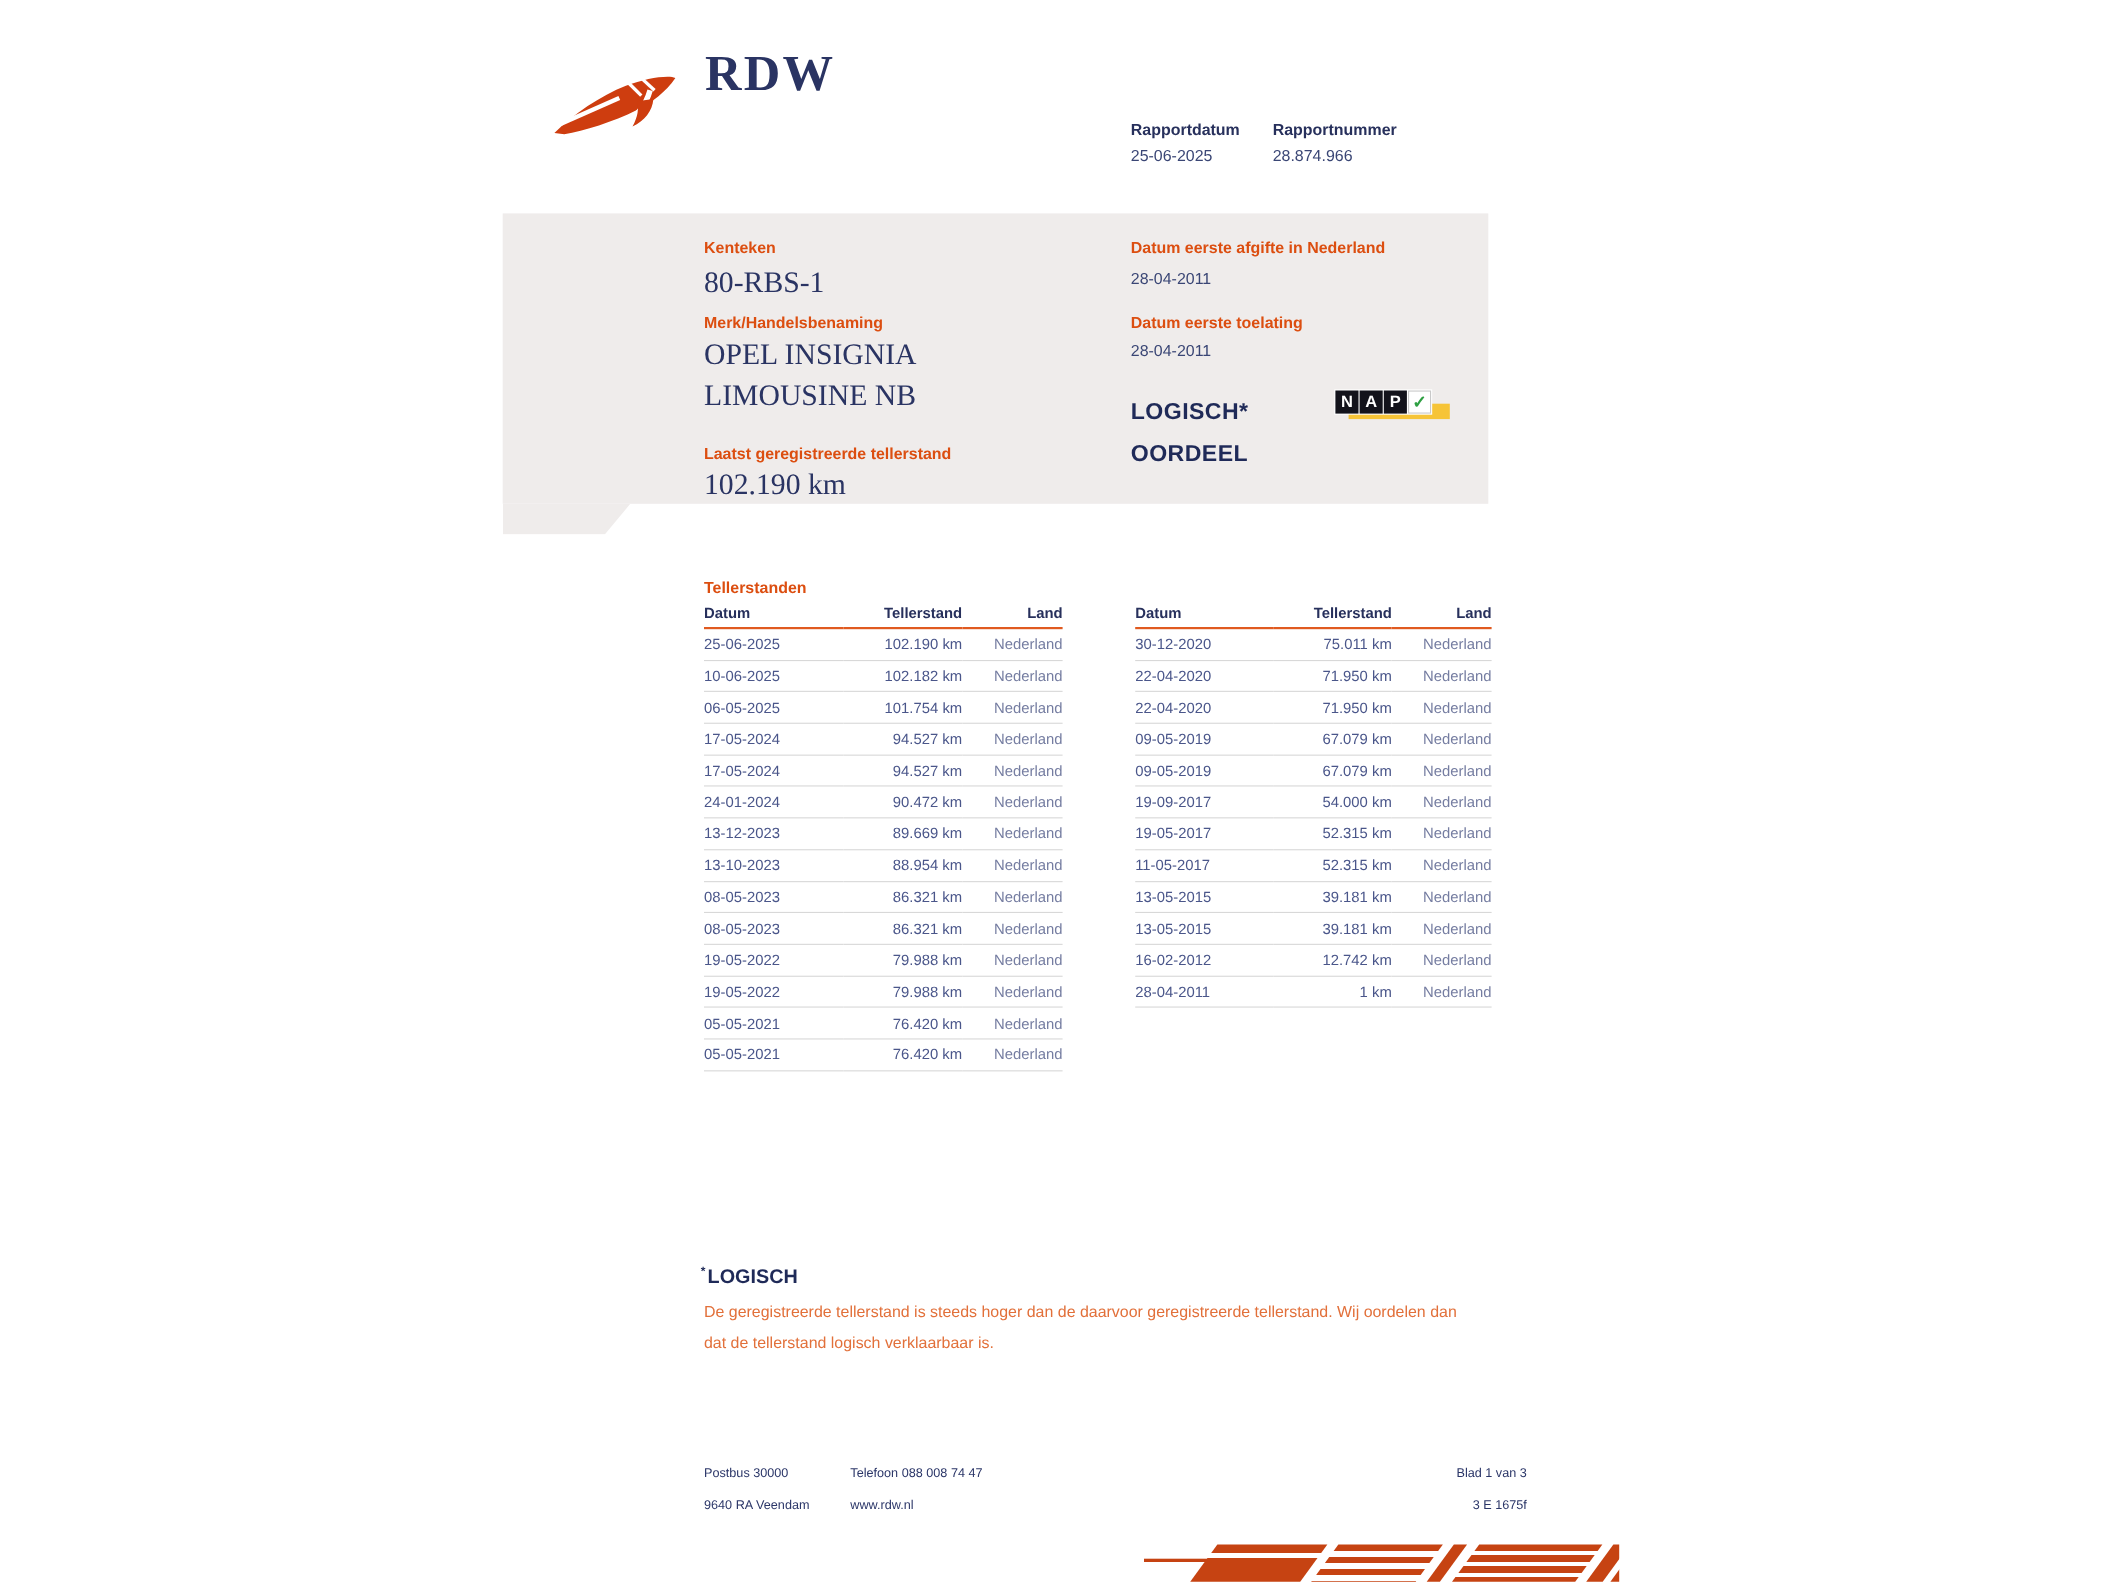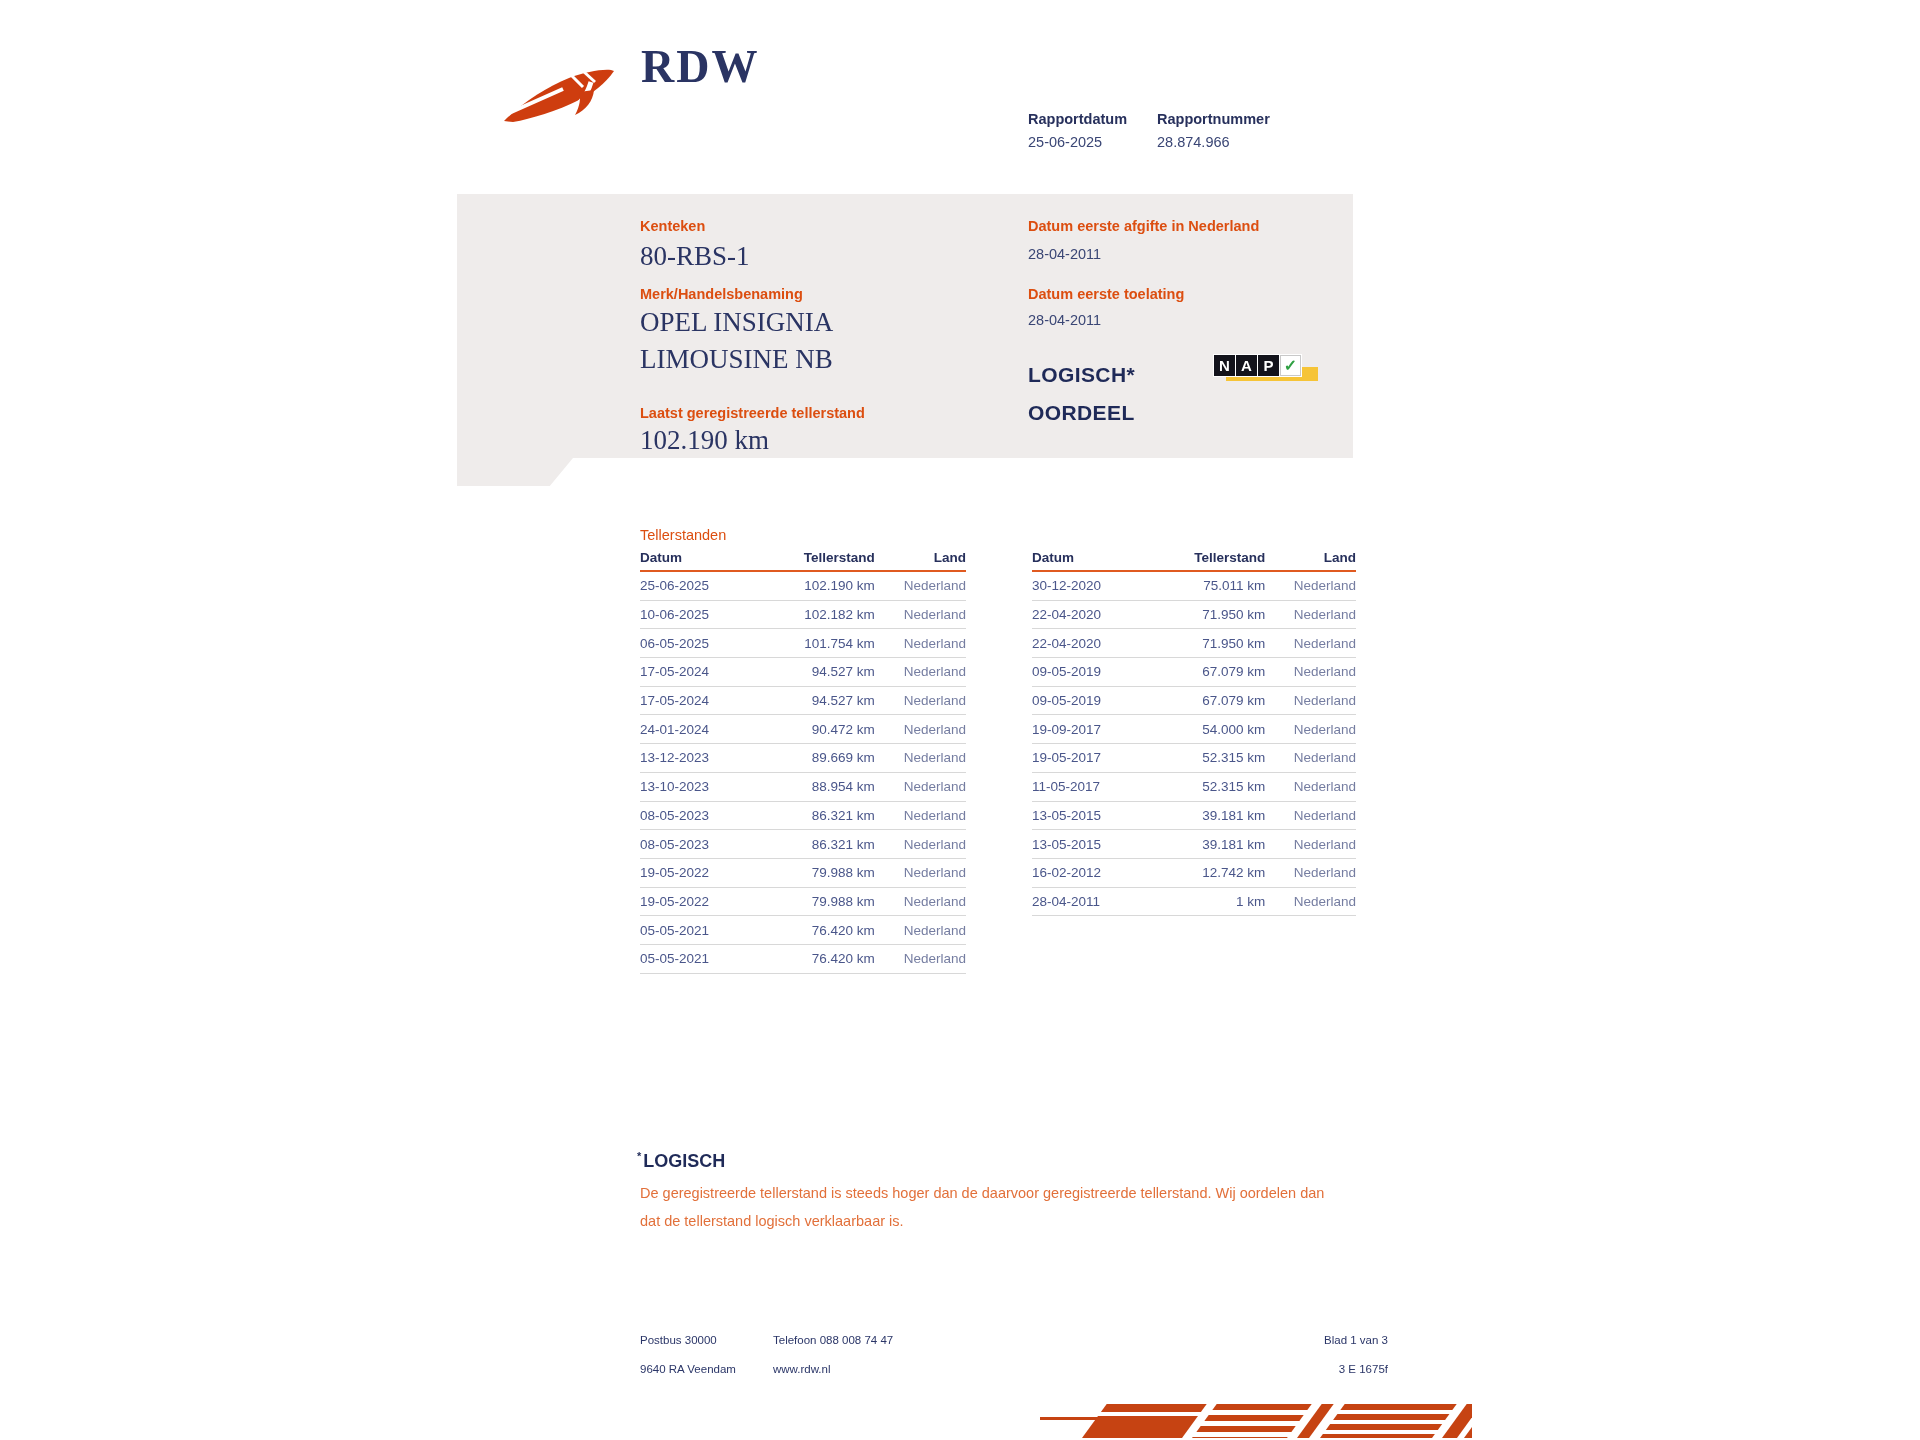--- a/index.html
+++ b/index.html
@@ -34,21 +34,21 @@
   
   .nap{position:absolute;left:756px;top:160px;width:100px;height:36px;}
   .nap-yellow{position:absolute;left:13px;top:13px;width:92px;height:14px;background:#F6C437;}
   .nap-squares{position:absolute;left:0;top:0;display:flex;background:#ffffff;padding:1px;}
   .nap-sq{width:21px;height:21px;background:#13131B;color:#ffffff;font-weight:700;font-size:15px;
           display:flex;align-items:center;justify-content:center;margin-right:1px;}
   .nap-check{width:21px;height:21px;background:#ffffff;border:1px solid #C9C9C9;box-sizing:border-box;
              color:#2FA043;font-weight:700;font-size:16px;display:flex;align-items:center;justify-content:center;}
 
   
-  .section-title{position:absolute;left:640px;top:527px;margin:0;font-size:14.5px;font-weight:400;color:#DC4E10;}
+  .section-title{position:absolute;left:640px;top:527px;margin:0;font-size:14.5px;font-weight:700;color:#DC4E10;}
   .readings-table{position:absolute;top:550px;border-collapse:collapse;table-layout:fixed;}
   .readings-table.left{left:640px;width:326px;}
   .readings-table.right{left:1032px;width:324px;}
   .readings-table th{font-size:13.5px;font-weight:700;color:#27305C;padding:0 0 5px 0;
                      border-bottom:2px solid #E05A20;}
   .readings-table td{font-size:13.5px;color:#4A568A;border-bottom:1px solid #D8D8D8;height:27.7px;
                      padding:0;vertical-align:middle;}
   .readings-table .c-datum{width:39%;text-align:left;}
   .readings-table .c-stand{width:33%;text-align:right;}
   .readings-table .c-land{width:28%;text-align:right;}

